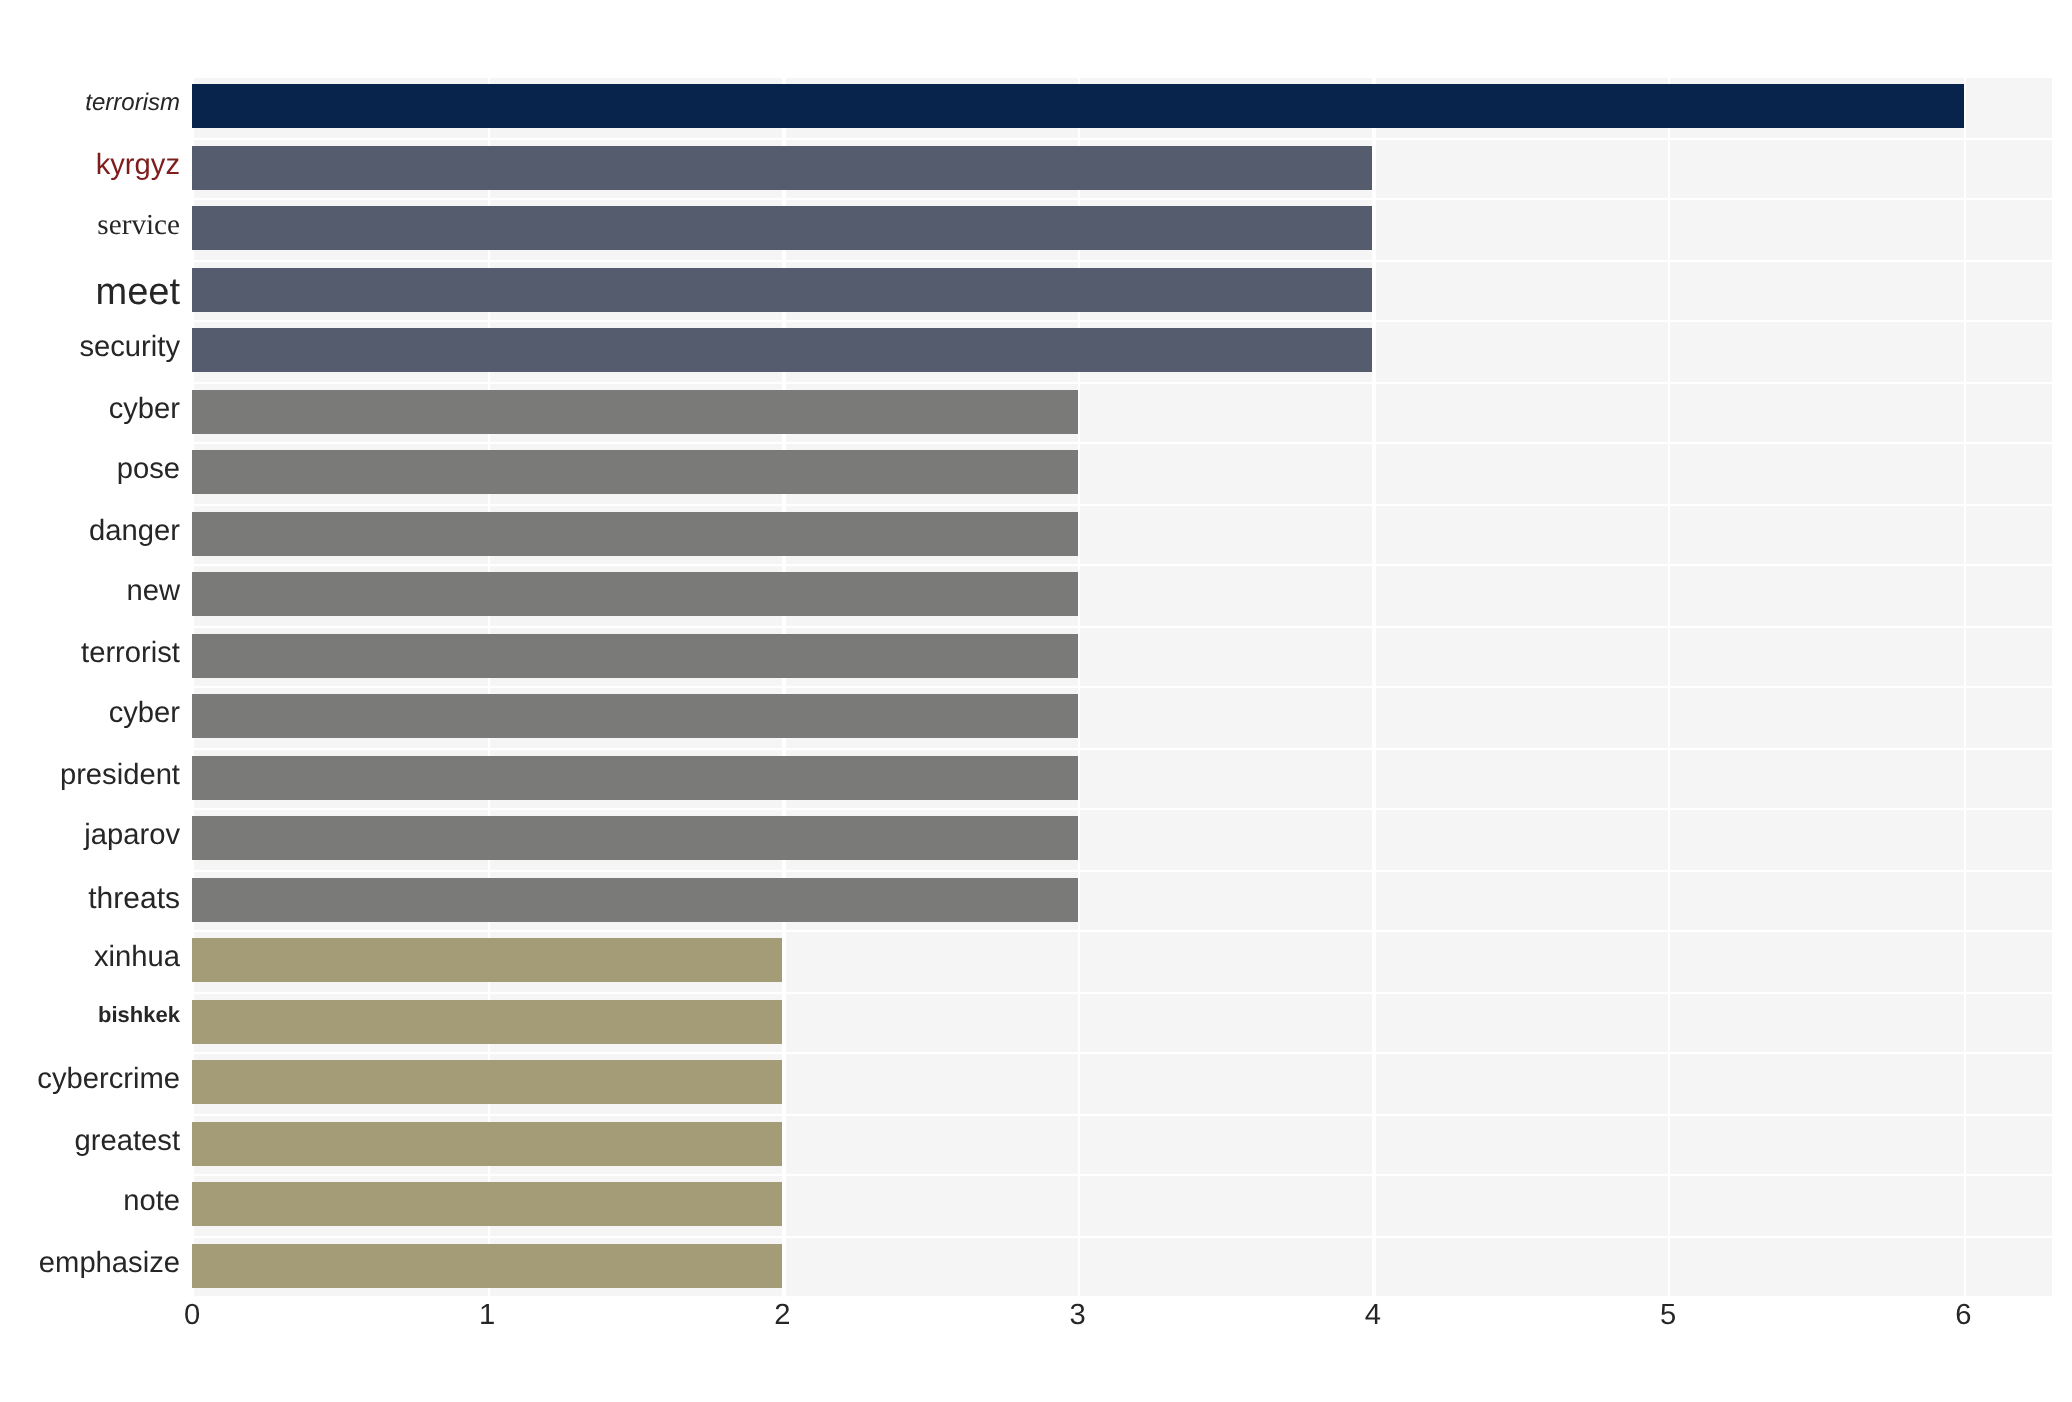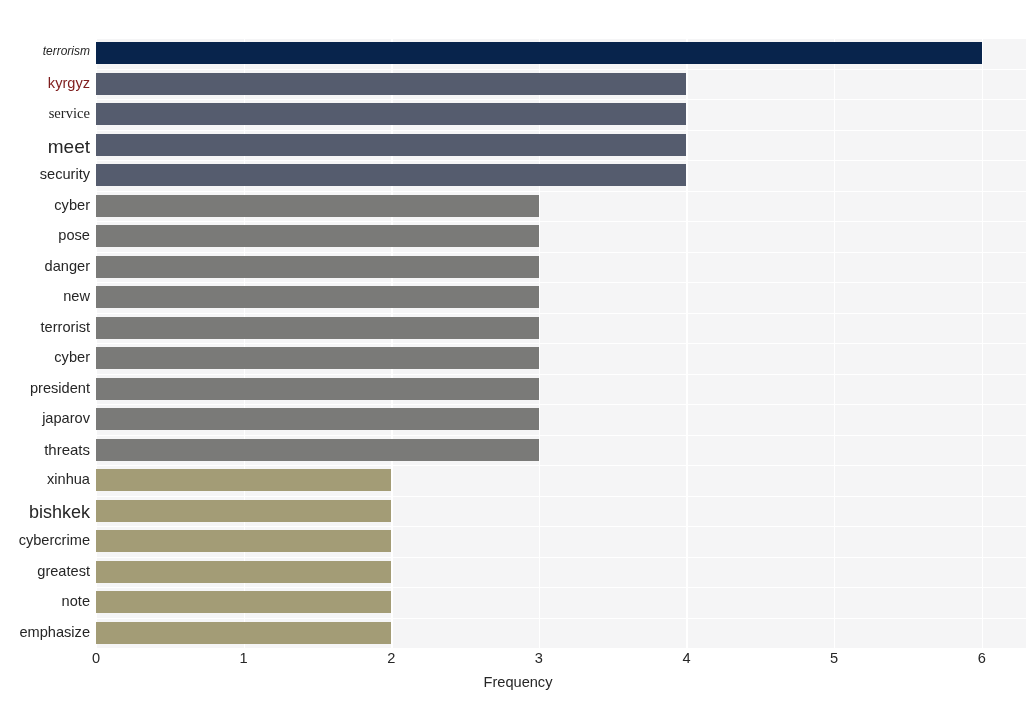--- a/index.html
+++ b/index.html
@@ -174,32 +174,31 @@
       <div style="position: absolute; right: 946px; top: 158.75px; font-size: 14.6px; color: rgb(38, 38, 38); white-space: nowrap;">cyber</div>
       <div style="position: absolute; right: 946px; top: 189.25px; font-size: 14.6px; color: rgb(38, 38, 38); white-space: nowrap;">pose</div>
       <div style="position: absolute; right: 946px; top: 219.75px; font-size: 14.6px; color: rgb(38, 38, 38); white-space: nowrap;">danger</div>
       <div style="position: absolute; right: 946px; top: 250.25px; font-size: 14.6px; color: rgb(38, 38, 38); white-space: nowrap;">new</div>
       <div style="position: absolute; right: 946px; top: 280.75px; font-size: 14.6px; color: rgb(38, 38, 38); white-space: nowrap;">terrorist</div>
       <div style="position: absolute; right: 946px; top: 311.25px; font-size: 14.6px; color: rgb(38, 38, 38); white-space: nowrap;">cyber</div>
       <div style="position: absolute; right: 946px; top: 341.75px; font-size: 14.6px; color: rgb(38, 38, 38); white-space: nowrap;">president</div>
       <div style="position: absolute; right: 946px; top: 372.25px; font-size: 14.6px; color: rgb(38, 38, 38); white-space: nowrap;">japarov</div>
       <div style="position: absolute; right: 946px; top: 402.75px; font-size: 15px; color: rgb(38, 38, 38); white-space: nowrap;">threats</div>
       <div style="position: absolute; right: 946px; top: 433.25px; font-size: 14.6px; color: rgb(38, 38, 38); white-space: nowrap;">xinhua</div>
-      <div style="position: absolute; right: 946px; top: 463.75px; font-size: 18px; color: rgb(38, 38, 38); white-space: nowrap;">bishkek</div>
+      <div style="position: absolute; right: 946px; top: 463.75px; font-size: 11px; color: rgb(38, 38, 38); white-space: nowrap; font-weight: bold;">bishkek</div>
       <div style="position: absolute; right: 946px; top: 494.25px; font-size: 14.6px; color: rgb(38, 38, 38); white-space: nowrap;">cybercrime</div>
       <div style="position: absolute; right: 946px; top: 524.75px; font-size: 14.6px; color: rgb(38, 38, 38); white-space: nowrap;">greatest</div>
       <div style="position: absolute; right: 946px; top: 555.25px; font-size: 14.6px; color: rgb(38, 38, 38); white-space: nowrap;">note</div>
       <div style="position: absolute; right: 946px; top: 585.75px; font-size: 14.6px; color: rgb(38, 38, 38); white-space: nowrap;">emphasize</div>
     </div>
 
   <div id="xtick-layer">
       <div class="xtick" style="left: 96px; color: rgb(38, 38, 38);">0</div>
       <div class="xtick" style="left: 243.619px; color: rgb(38, 38, 38);">1</div>
       <div class="xtick" style="left: 391.238px; color: rgb(38, 38, 38);">2</div>
       <div class="xtick" style="left: 538.857px; color: rgb(38, 38, 38);">3</div>
       <div class="xtick" style="left: 686.476px; color: rgb(38, 38, 38);">4</div>
       <div class="xtick" style="left: 834.095px; color: rgb(38, 38, 38);">5</div>
       <div class="xtick" style="left: 981.714px; color: rgb(38, 38, 38);">6</div>
     </div>
 
-  <div id="xlabel">Frequency</div>
 
 </div>
 
 </body></html>

